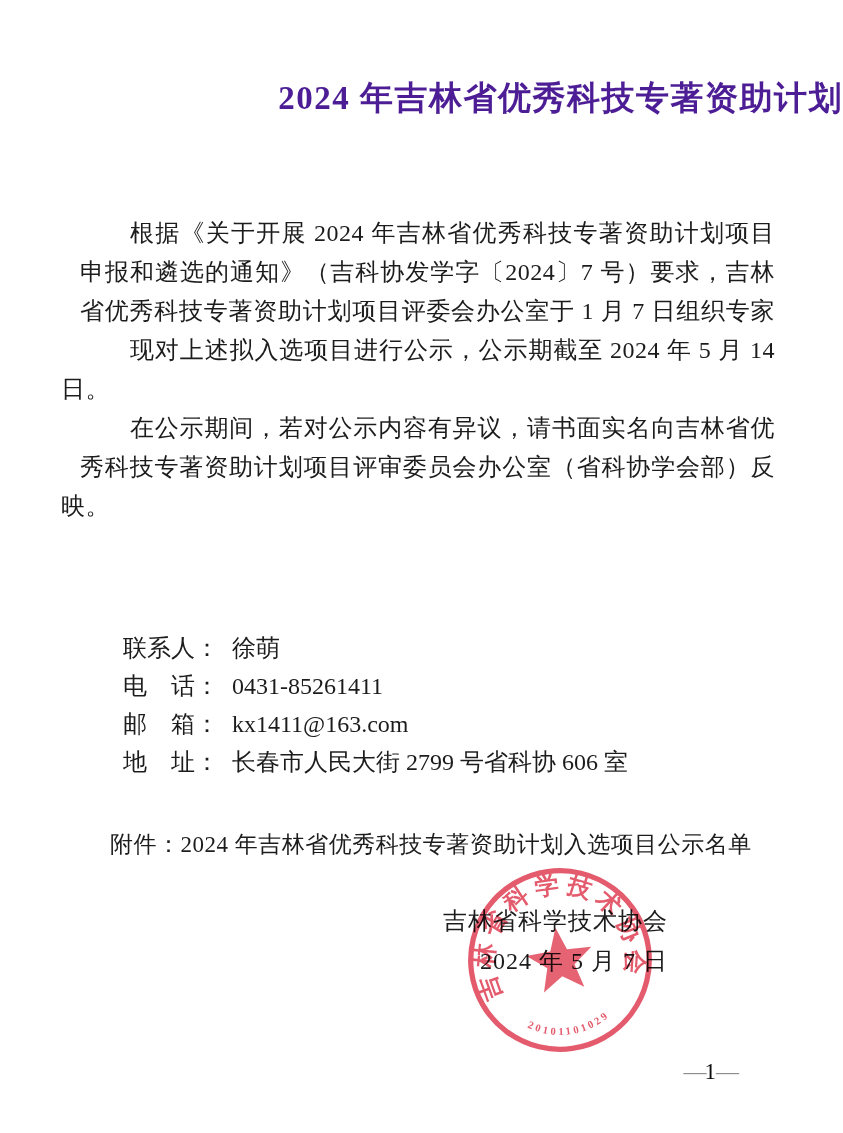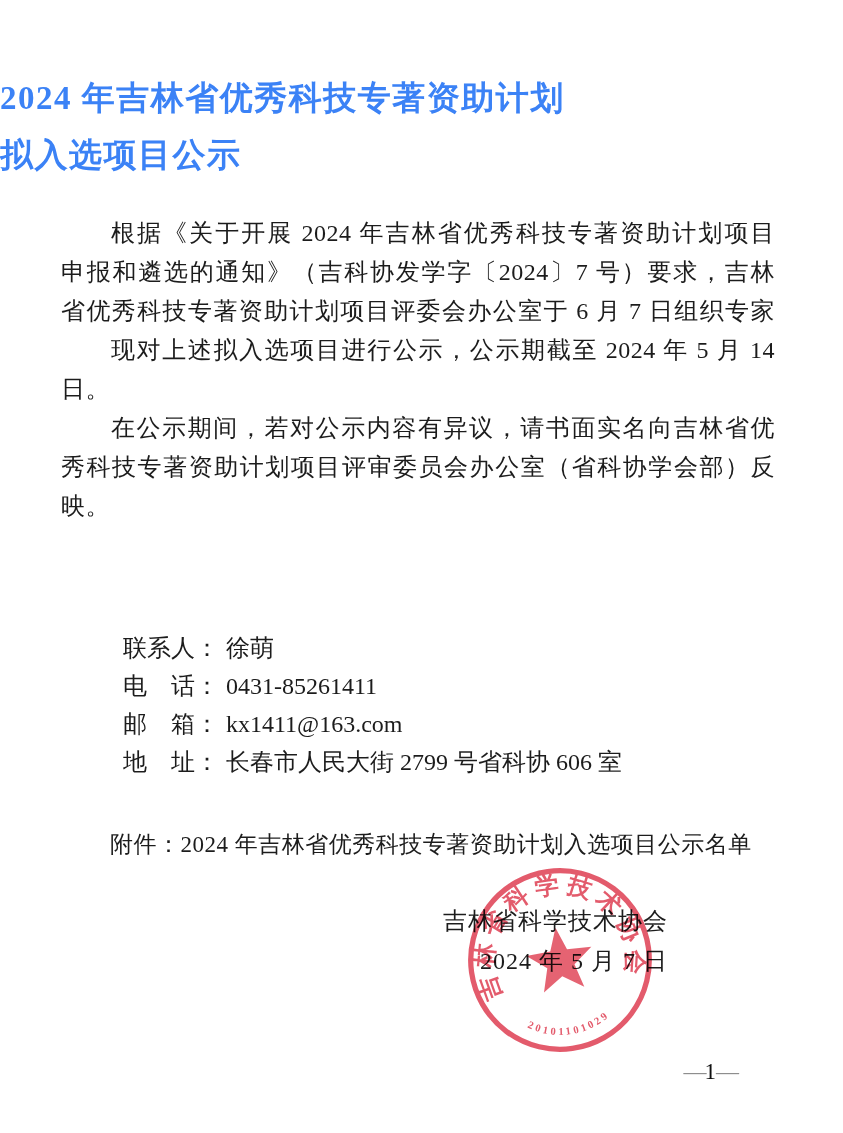--- a/index.html
+++ b/index.html
@@ -6,43 +6,43 @@
   .page {
     position:relative;
     width:843px; height:1133px;
     background:#ffffff;
     font-family:"Liberation Serif","DejaVu Serif",serif;
     color:#1c1c1c;
     overflow:hidden;
   }
   .title {
     position:absolute; top:70px; left:0; width:100%;
-    text-align:left;
+    text-align:right;
     font-weight:bold; font-size:33px; line-height:57px;
-    letter-spacing:1.5px; color:#3b82f6;
+    letter-spacing:1.5px; color:#4c1d95;
   }
   .body-text {
     position:absolute; top:214px; left:61px; width:714px;
     font-size:24px;
   }
   .body-line {
     height:39px; line-height:39px;
     text-align:justify;
     letter-spacing:0.5px;
     white-space:normal;
   }
-  .body-line.fill { text-align-last:justify; }
+  .body-line.fill { text-align-last:justify;margin-left:19px; }
   .body-line.para-end { text-align-last:left; }
   .body-line.indent { text-indent:2.08em; }
   .contact {
     position:absolute; top:629px; left:123px;
     font-size:24px;
   }
   .contact-row { height:38px; line-height:38px; }
-  .contact-value { margin-left:7px; }
+  .contact-value { margin-left:13px; }
   .attachment {
     position:absolute; top:829px; left:110px;
     font-size:23px; letter-spacing:0.5px;text-align:center;
   }
   .signature {
     position:absolute; top:901px; right:175px;
     font-size:24px; text-align:right; letter-spacing:1px;
   }
   .signature div { height:40px; line-height:40px; }
   .page-number {
@@ -58,27 +58,26 @@
     opacity:0.9;
   }
 </style>
 </head>
 <body>
 
 <div class="page">
 
   <div class="title">
     <div>2024 年吉林省优秀科技专著资助计划</div>
-    <div>拟入选项目公示</div>
   </div>
 
   <div class="body-text" id="body-paragraphs">
       <div class="body-line indent fill">根据《关于开展 2024 年吉林省优秀科技专著资助计划项目</div>
       <div class="body-line fill">申报和遴选的通知》（吉科协发学字〔2024〕7 号）要求，吉林</div>
-      <div class="body-line fill">省优秀科技专著资助计划项目评委会办公室于 6 月 7 日组织专家</div>
+      <div class="body-line fill">省优秀科技专著资助计划项目评委会办公室于 1 月 7 日组织专家</div>
       <div class="body-line indent fill">现对上述拟入选项目进行公示，公示期截至 2024 年 5 月 14</div>
       <div class="body-line para-end">日。</div>
       <div class="body-line indent fill">在公示期间，若对公示内容有异议，请书面实名向吉林省优</div>
       <div class="body-line fill">秀科技专著资助计划项目评审委员会办公室（省科协学会部）反</div>
       <div class="body-line para-end">映。</div>
     </div>
 
   <div class="contact" id="contact-list">
       <div class="contact-row"><span class="contact-label">联系人：</span><span class="contact-value">徐萌</span></div>
       <div class="contact-row"><span class="contact-label">电　话：</span><span class="contact-value">0431-85261411</span></div>

